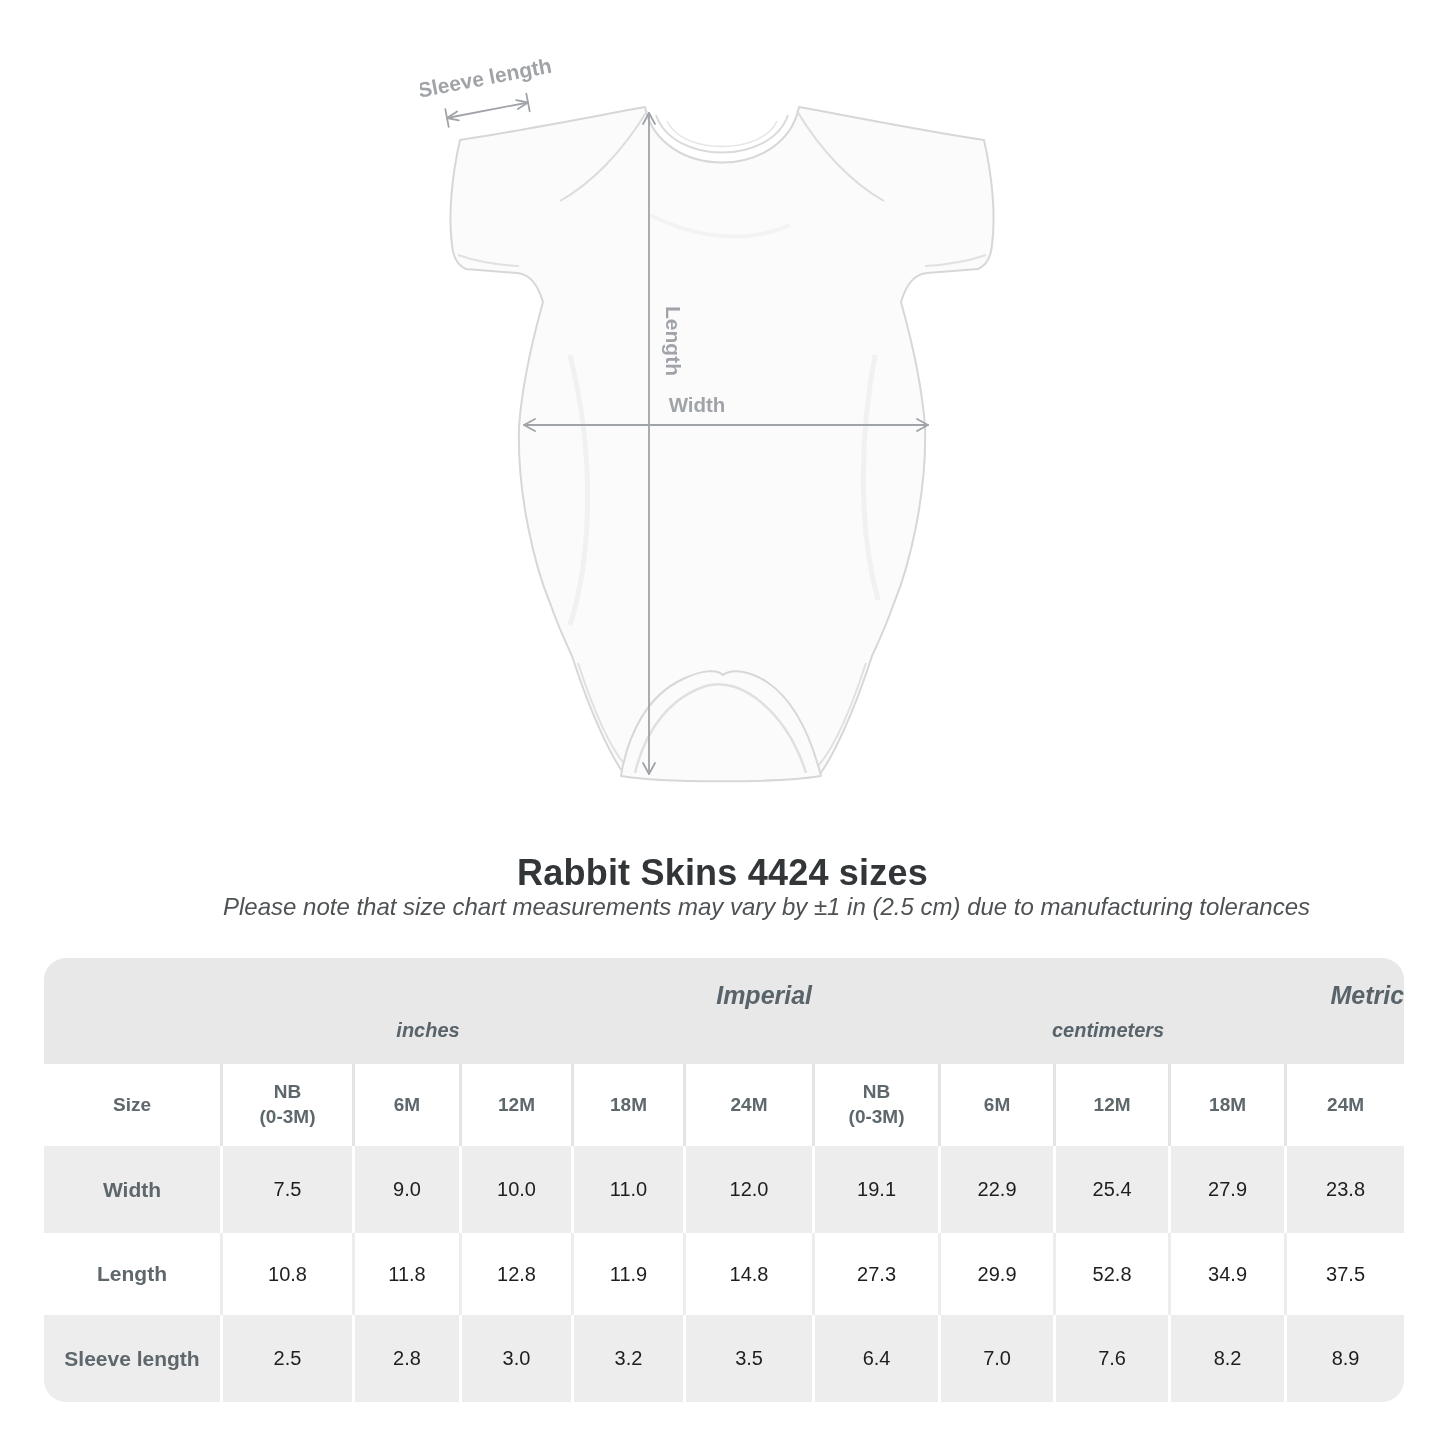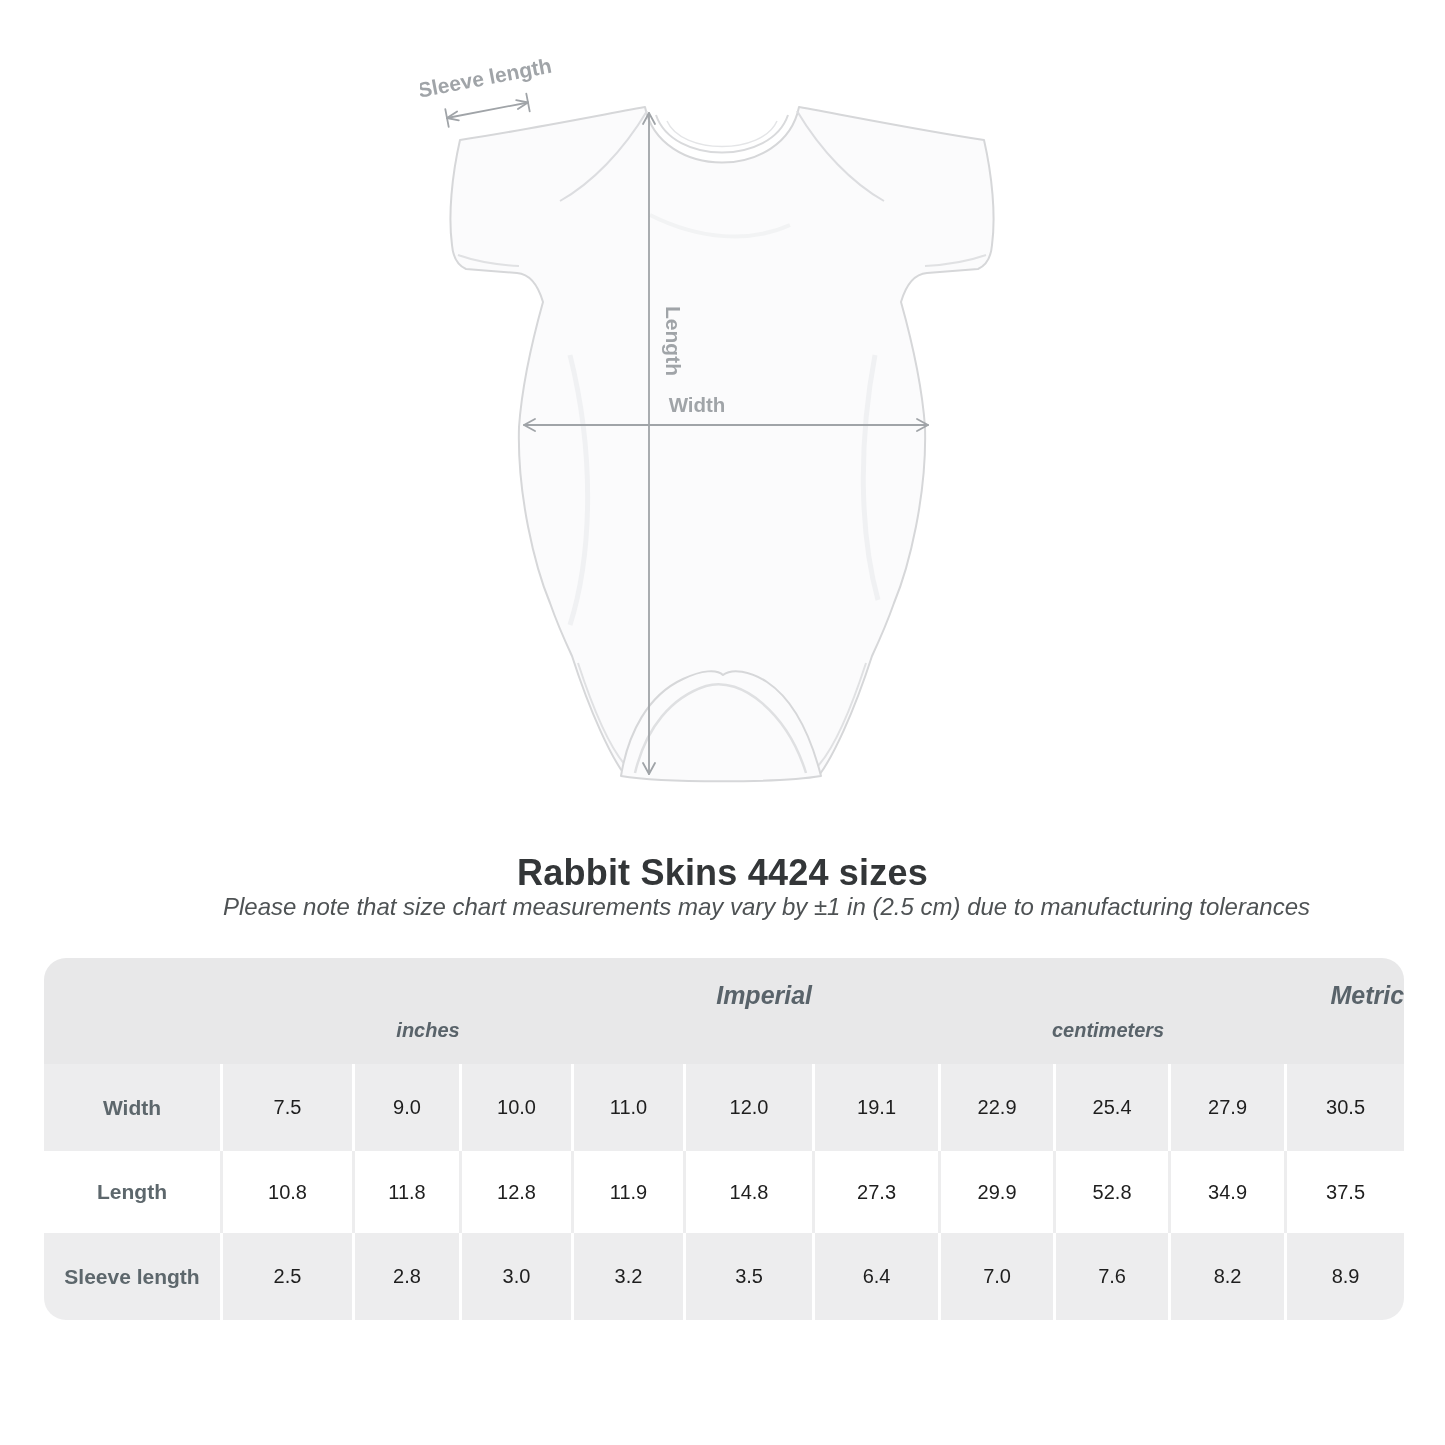--- a/index.html
+++ b/index.html
@@ -149,34 +149,49 @@
         <tr class="band">
           <th colspan="6" class="band-left">
             <div class="unit-title">Imperial</div>
             <div class="unit-sub">inches</div>
           </th>
           <th colspan="5" class="band-right">
             <div class="unit-title">Metric</div>
             <div class="unit-sub">centimeters</div>
           </th>
         </tr>
+        <tr class="cols">
+          <th>Size</th>
+          <th>NB
+(0-3M)</th>
+          <th>6M</th>
+          <th>12M</th>
+          <th>18M</th>
+          <th>24M</th>
+          <th>NB
+(0-3M)</th>
+          <th>6M</th>
+          <th>12M</th>
+          <th>18M</th>
+          <th>24M</th>
+        </tr>
       </thead>
       <tbody>
         <tr class="row-gray">
           <th>Width</th>
           <td>7.5</td>
           <td>9.0</td>
           <td>10.0</td>
           <td>11.0</td>
           <td>12.0</td>
           <td>19.1</td>
           <td>22.9</td>
           <td>25.4</td>
           <td>27.9</td>
-          <td>30.5</td>
+          <td>23.8</td>
         </tr>
         <tr class="row-white">
           <th>Length</th>
           <td>10.8</td>
           <td>11.8</td>
           <td>12.8</td>
           <td>11.9</td>
           <td>14.8</td>
           <td>27.3</td>
           <td>29.9</td>

